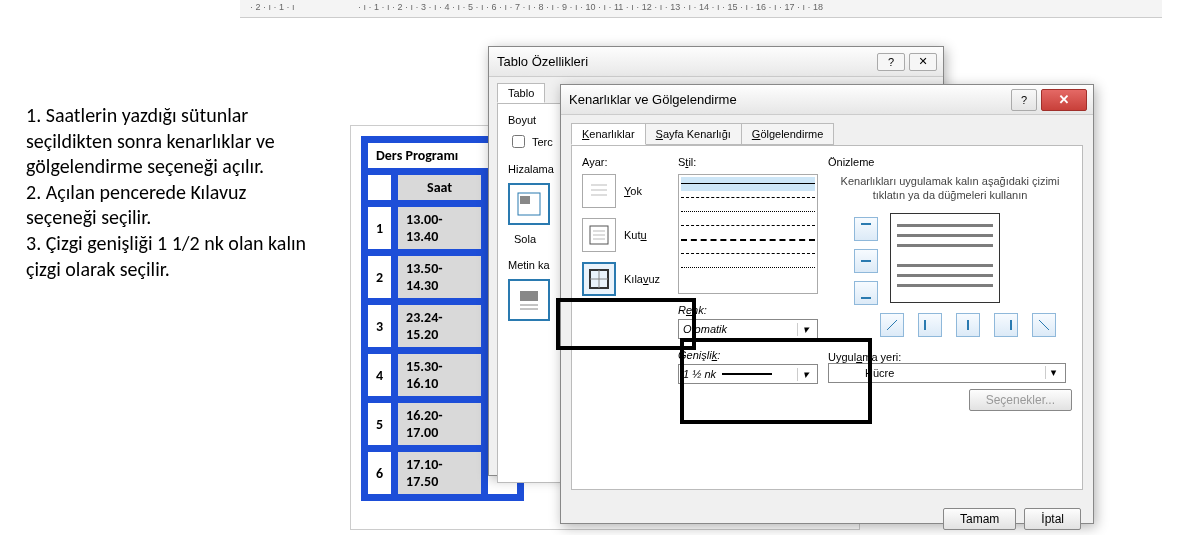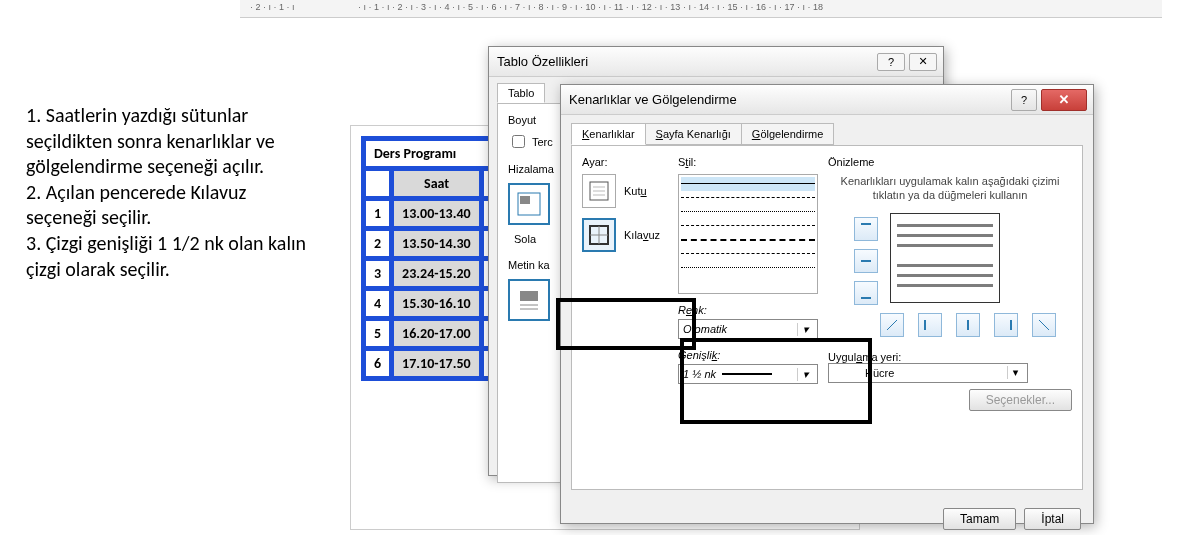--- a/index.html
+++ b/index.html
@@ -55,21 +55,21 @@
     border: 1px solid #ccc;
     background: #fff;
   }
   .doc-table {
     border-collapse: collapse;
     margin: 10px;
     font-family: Calibri, sans-serif;
     font-size: 14px;
   }
   .doc-table th, .doc-table td {
-    border: 5px solid #1d4ed8;
+    border: 7px solid #1d4ed8;
     padding: 4px 8px;
     text-align: left;
   }
   .doc-table th {
     font-weight: bold;
     text-align: center;
   }
   .doc-table .row-num {
     width: 22px;
     text-align: center;
@@ -314,21 +314,21 @@
     left: 30px;
     top: 100px;
     display: flex;
     gap: 14px;
   }
 
   .apply-row {
     margin-top: 18px;
     font-size: 11px;
   }
-  .apply-row .combo { width: 200px; padding-left: 36px; }
+  .apply-row .combo { width: 238px; padding-left: 36px; }
 
   .dlg-buttons {
     display: flex;
     justify-content: flex-end;
     gap: 8px;
     padding: 8px 12px;
   }
   .btn {
     border: 1px solid #888;
     background: linear-gradient(#fdfdfd,#e2e2e2);
@@ -458,20 +458,30 @@
     <div class="tab"><u>S</u>ayfa Kenarlığı</div>
     <div class="tab"><u>G</u>ölgelendirme</div>
   </div>
   <div class="panel">
 
     <div class="col col-ayar">
       <div class="section-label">Ayar:</div>
       <div class="ayar-item">
         <div class="ayar-icon">
             <svg width="24" height="24">
+              <line x1="4" y1="6" x2="20" y2="6" stroke="#bbb"></line>
+              <line x1="4" y1="11" x2="20" y2="11" stroke="#bbb"></line>
+              <line x1="4" y1="16" x2="20" y2="16" stroke="#bbb"></line>
+            </svg>
+          </div>
+        <div class="ayar-label"><u>Y</u>ok</div>
+      </div>
+      <div class="ayar-item">
+        <div class="ayar-icon">
+            <svg width="24" height="24">
               <rect x="3" y="3" width="18" height="18" fill="none" stroke="#555"></rect>
               <line x1="6" y1="8" x2="18" y2="8" stroke="#bbb"></line>
               <line x1="6" y1="12" x2="18" y2="12" stroke="#bbb"></line>
               <line x1="6" y1="16" x2="18" y2="16" stroke="#bbb"></line>
             </svg>
           </div>
         <div class="ayar-label">Kut<u>u</u></div>
       </div>
       <div class="ayar-item">
         <div class="ayar-icon sel">

